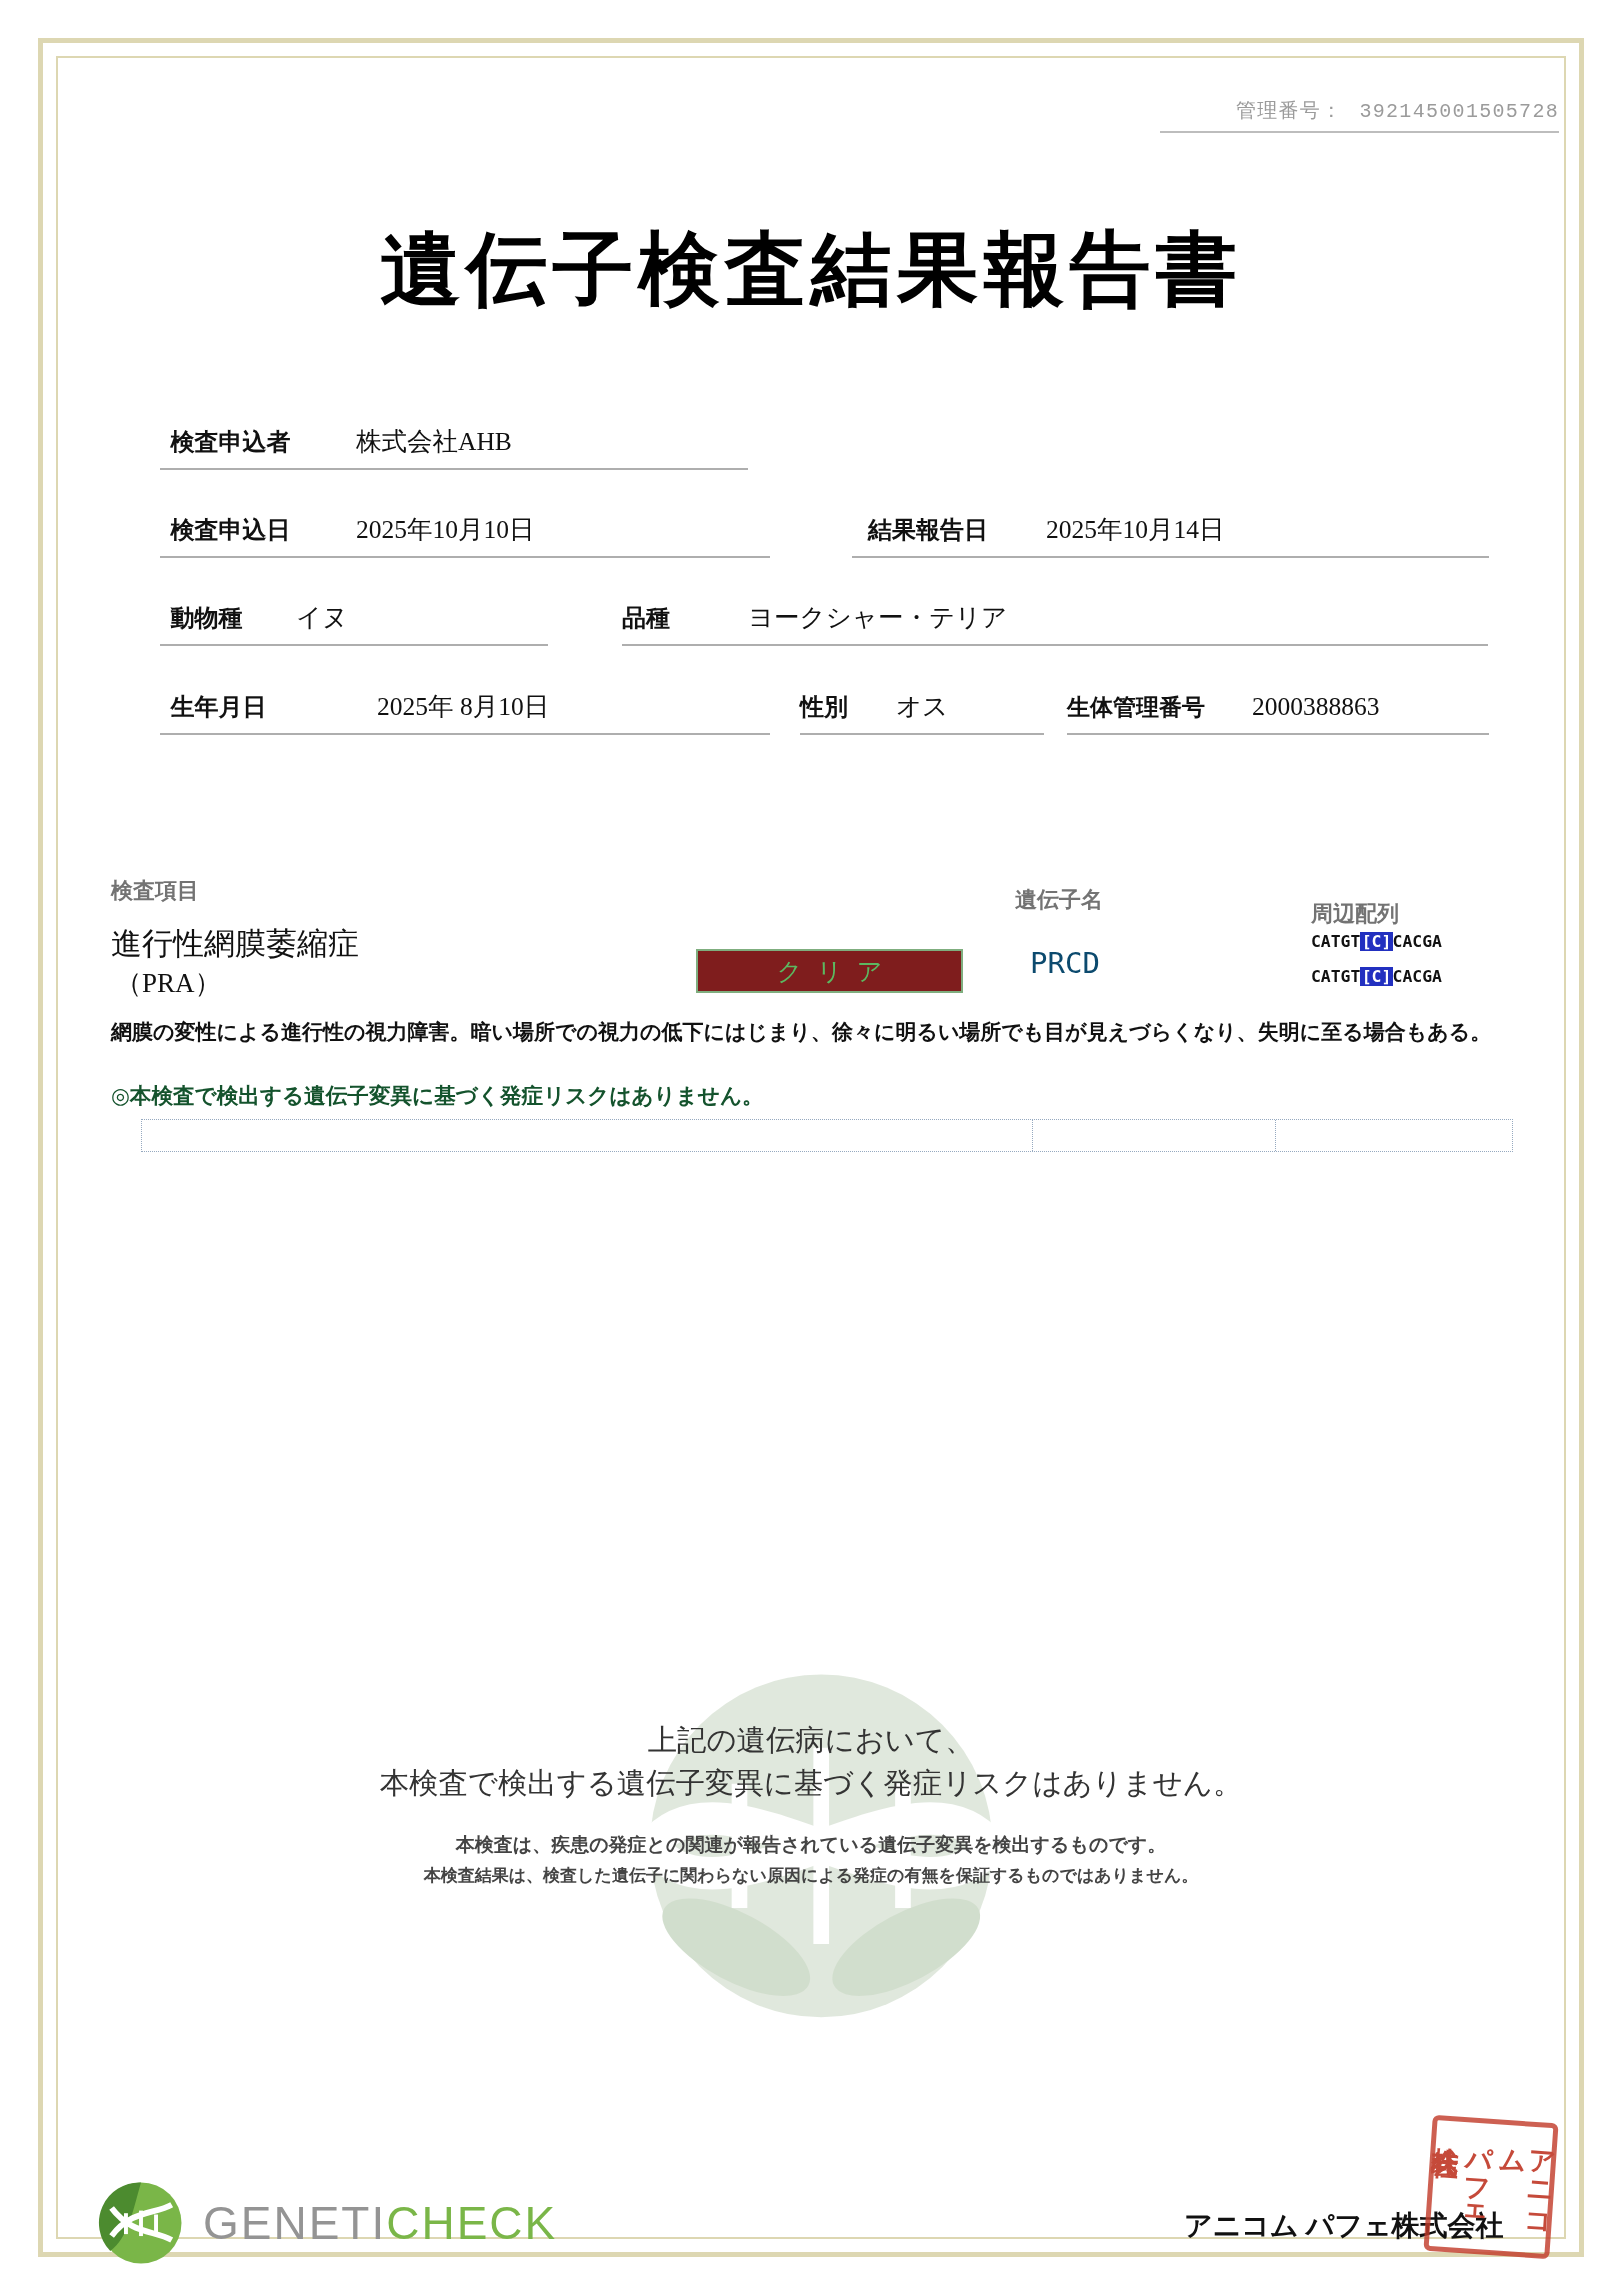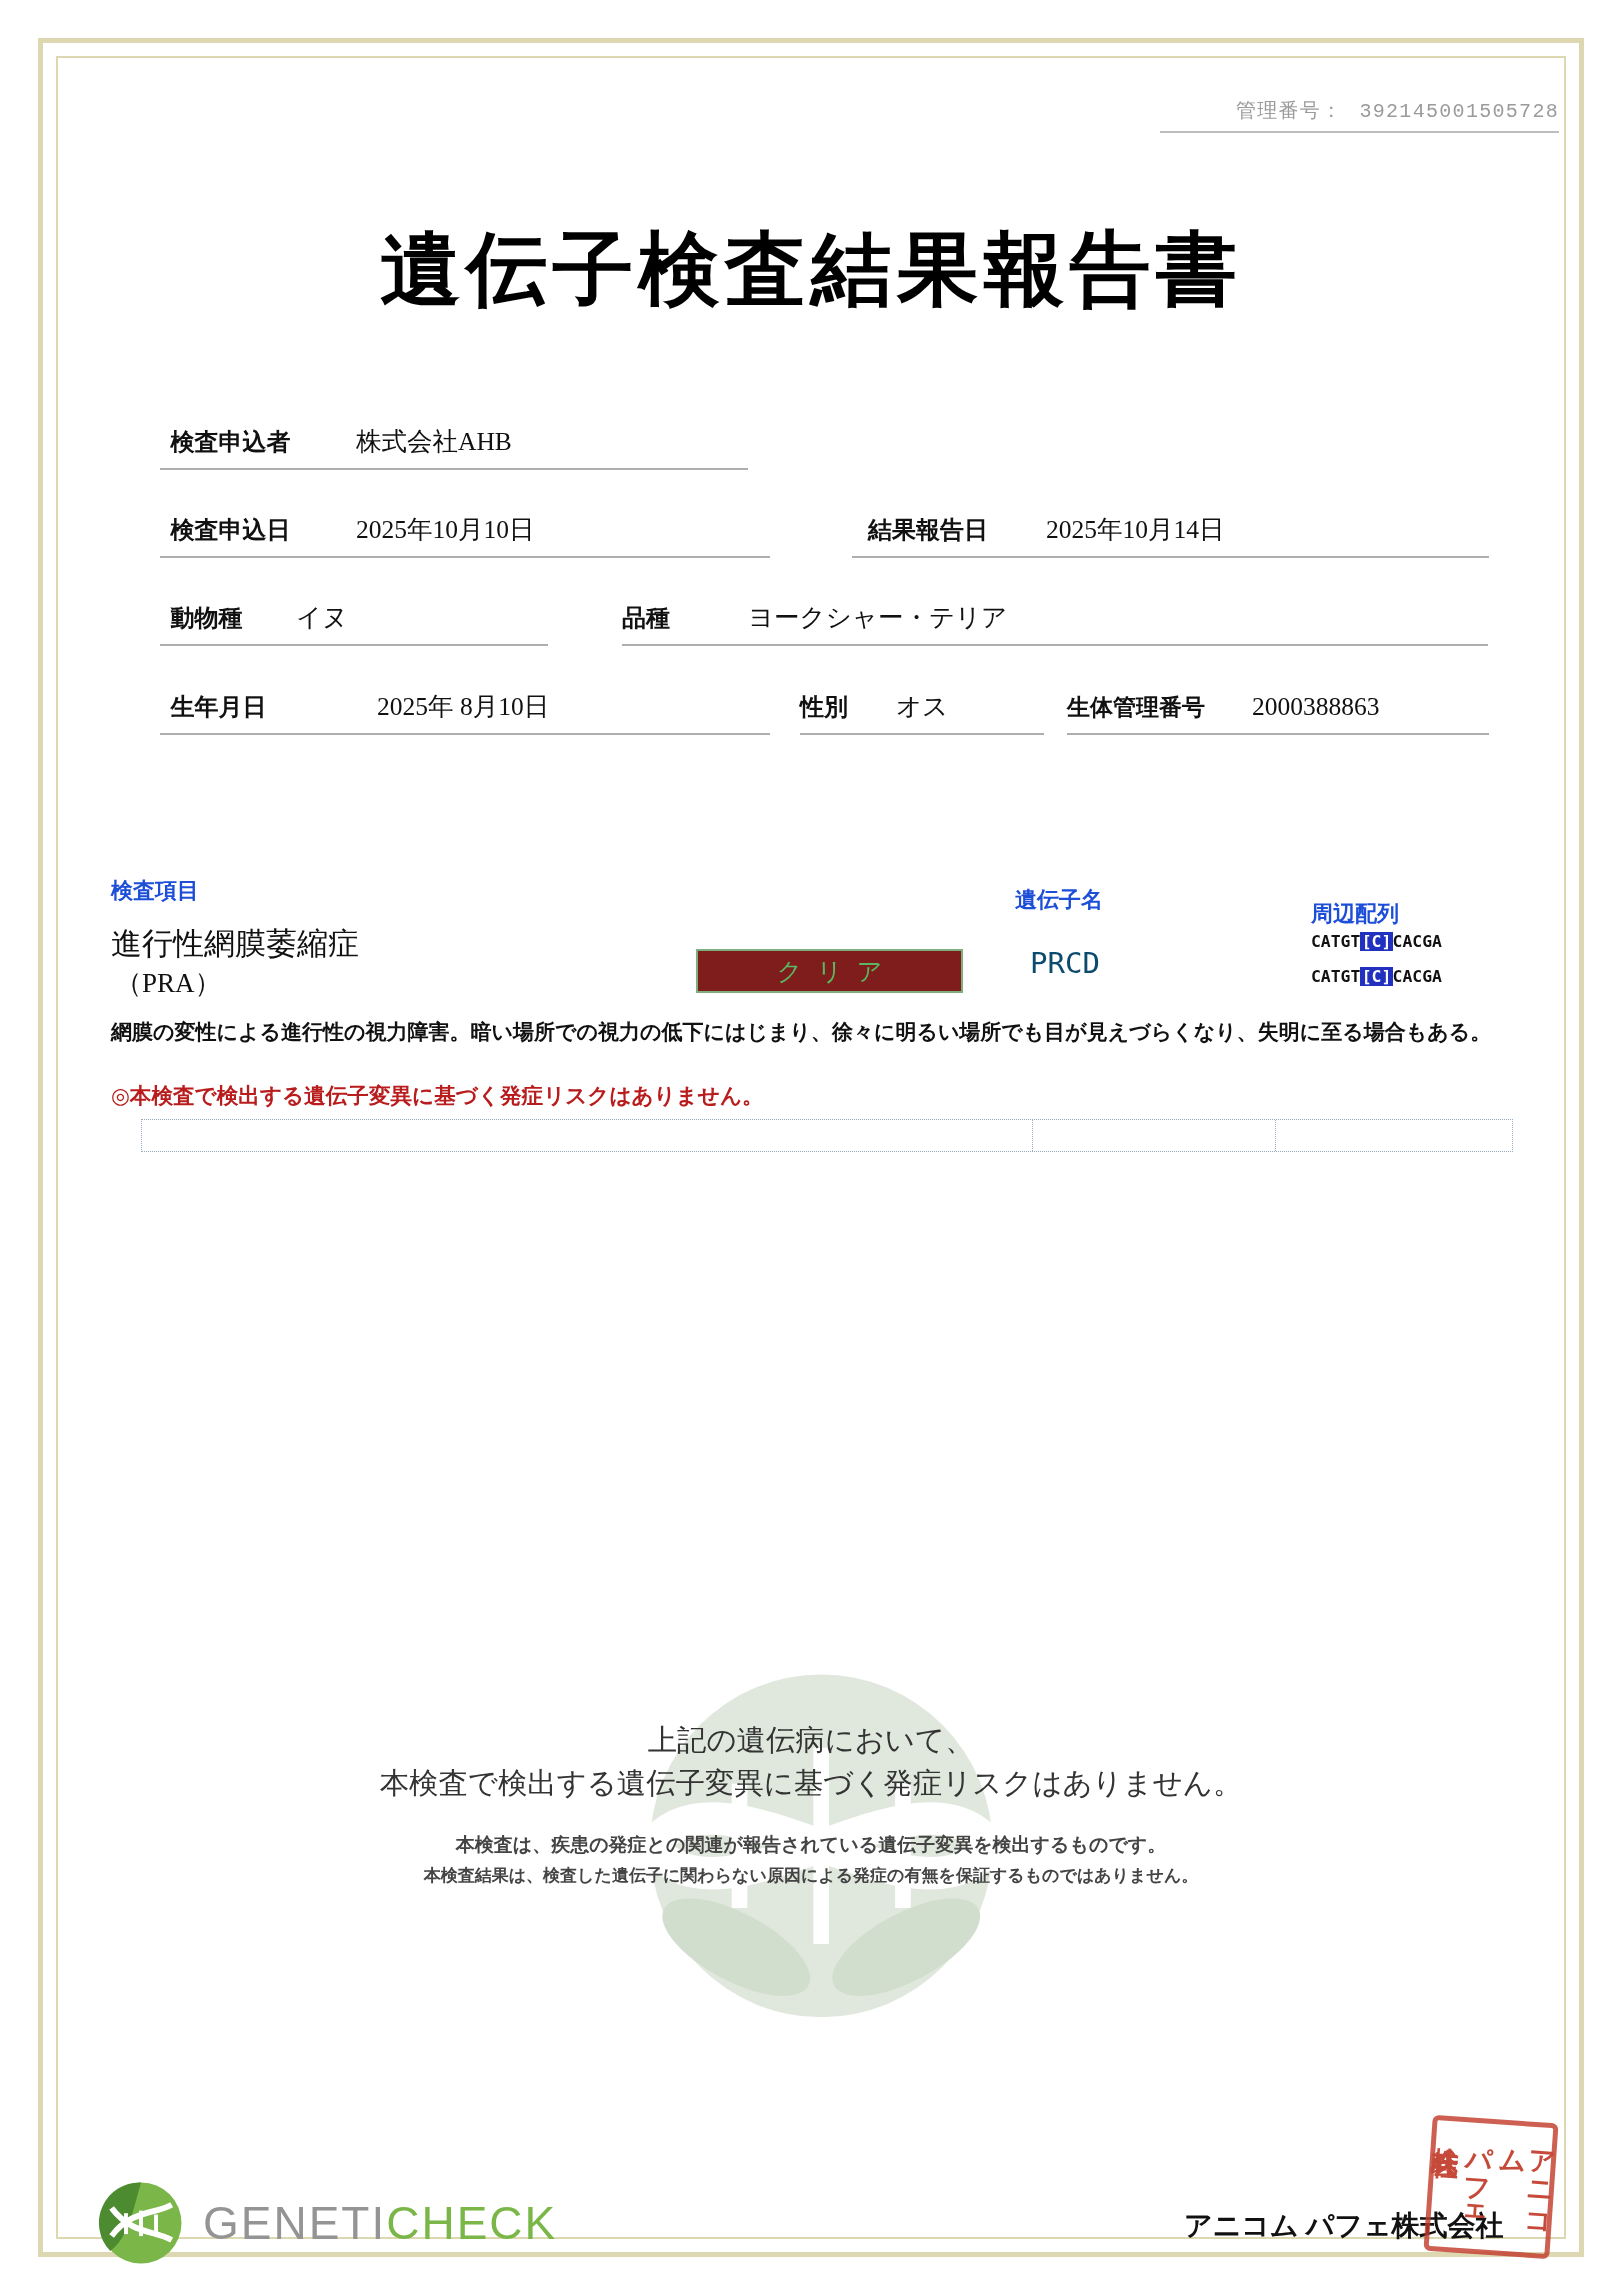--- a/index.html
+++ b/index.html
@@ -41,39 +41,39 @@
   #f-breed{left:622px;top:603px;width:866px;height:43px;}
   #f-breed .lab{width:126px;}
   #f-birth{left:160px;top:692px;width:610px;height:43px;}
   #f-birth .lab{padding-left:10.5px;width:217px;}
   #f-sex{left:800px;top:692px;width:244px;height:43px;}
   #f-sex .lab{width:96px;}
   #f-animalid{left:1067px;top:692px;width:422px;height:43px;}
   #f-animalid .lab{width:185px;font-size:23px;}
 
   
-  .sec-h{position:absolute;font-weight:bold;font-size:22px;color:#1d4ed8;white-space:nowrap;}
+  .sec-h{position:absolute;font-weight:bold;font-size:22px;color:#737373;white-space:nowrap;}
   #h-item{left:111px;top:876px;}
   #h-gene{left:1015px;top:885px;}
   #h-seq{left:1311px;top:879px;margin-top:20px;}
   .disease{position:absolute;left:111px;top:923px;font-size:31px;color:#111;white-space:nowrap;}
   .disease-abbr{position:absolute;left:115px;top:965px;font-size:27px;color:#111;}
   .result-box{
     position:absolute;left:696px;top:949px;width:267px;height:44px;
     border:2px solid #7fae7f;display:flex;align-items:center;justify-content:center;background:#7f1d1d;
   }
   .result-box .txt{font-size:25px;color:#5cb860;letter-spacing:14.4px;padding-left:14.4px;}
   .gene-name{position:absolute;left:1030px;top:946px;font-family:"DejaVu Sans Mono","Liberation Mono",monospace;font-size:29px;color:#0c4a6e;}
   .seq{position:absolute;left:1311px;font-family:"DejaVu Sans Mono","Liberation Mono",monospace;font-size:16.4px;font-weight:bold;color:#111;white-space:nowrap;}
   #seq1{top:932px;}
   #seq2{top:967px;}
   .seq .var{background:#2230c0;color:#ffffff;padding:0 1.3px;}
 
   .desc{position:absolute;left:111px;top:1016px;width:1446px;font-weight:bold;font-size:21px;line-height:1.55;color:#111;}
-  .risk{position:absolute;left:111px;top:1081px;font-weight:bold;font-size:21.6px;color:#b91c1c;white-space:nowrap;}
+  .risk{position:absolute;left:111px;top:1081px;font-weight:bold;font-size:21.6px;color:#14532d;white-space:nowrap;}
 
   .dotted-box{
     position:absolute;left:141px;top:1119px;width:1372px;height:33px;
     border:1.3px dotted #96a9c0;
   }
   .dotted-box .div1{position:absolute;left:890px;top:0;bottom:0;border-left:1.3px dotted #96a9c0;}
   .dotted-box .div2{position:absolute;left:1133px;top:0;bottom:0;border-left:1.3px dotted #96a9c0;}
 
   
   .watermark{position:absolute;left:612px;top:1656px;width:425px;height:419px;opacity:0.40;}

